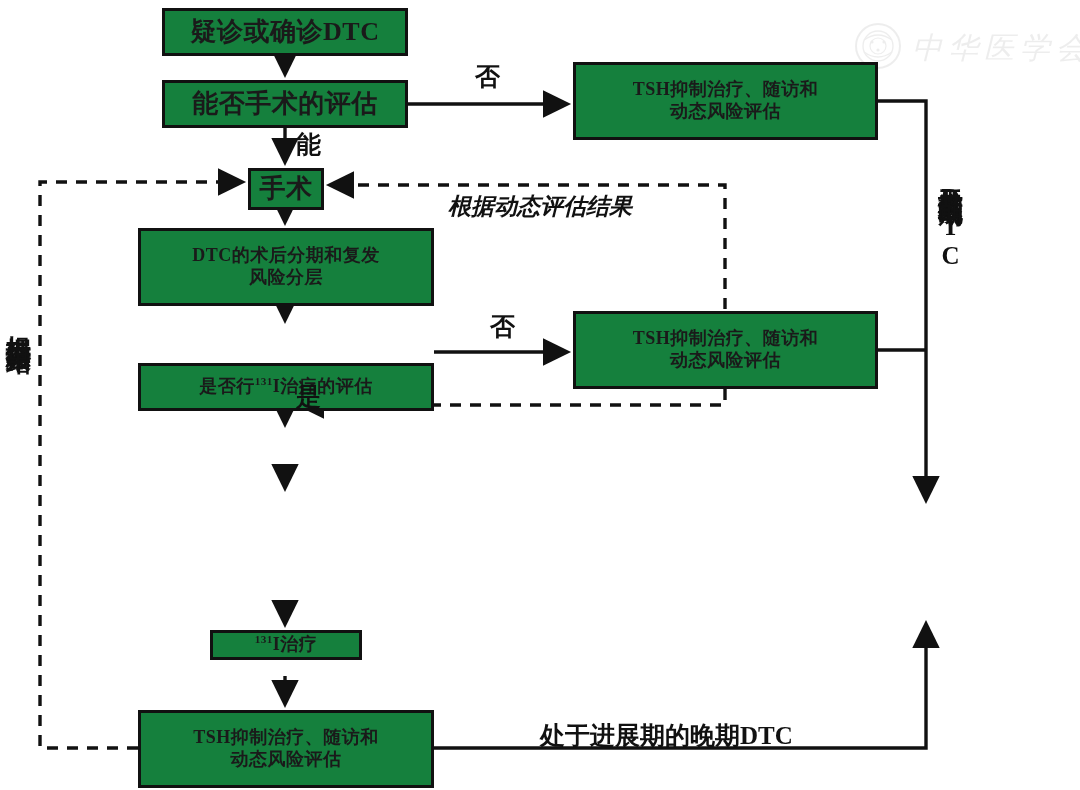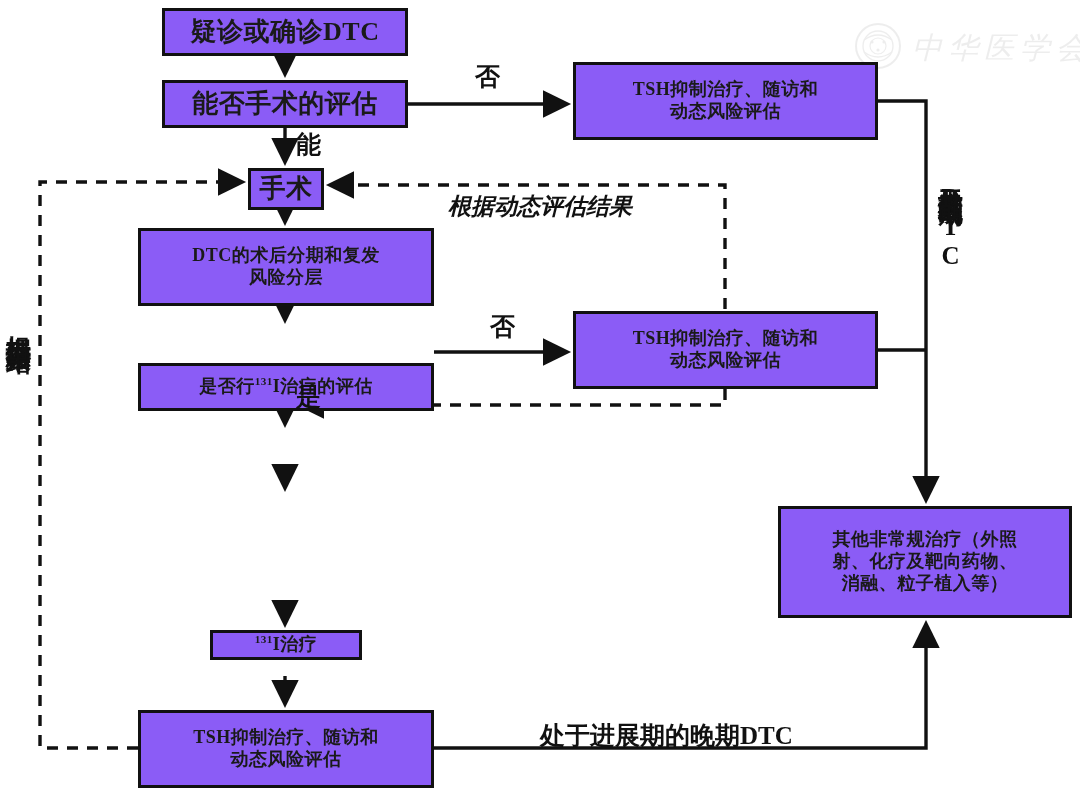--- a/index.html
+++ b/index.html
@@ -22,21 +22,21 @@
     position: absolute;
     left: 0; top: 0;
     width: 1080px;
     height: 790px;
     pointer-events: none;
   }
   .node {
     position: absolute;
     box-sizing: border-box;
     border: 3px solid #111111;
-    background: #8b5cf6;
+    background: #15803d;
     display: flex;
     align-items: center;
     justify-content: center;
     text-align: center;
     font-weight: 700;
     line-height: 1.22;
     letter-spacing: 0.5px;
     padding: 8px 6px;
     z-index: 3;
   }
@@ -185,23 +185,20 @@
 
 
   <div class="node f25" style="left:210px; top:630px; width:152px; height:30px;">
     <span class="txt"><sup>131</sup>I治疗</span>
   </div>
 
   <div class="node f25" style="left:138px; top:710px; width:296px; height:78px;">
     <span class="txt">TSH抑制治疗、随访和<br>动态风险评估</span>
   </div>
 
-  <div class="node f25" style="left:778px; top:506px; width:294px; height:112px;">
-    <span class="txt">其他非常规治疗（外照<br>射、化疗及靶向药物、<br>消融、粒子植入等）</span>
-  </div>
 
   <div class="edge-label" style="left:475px; top:60px;">否</div>
 
   <div class="edge-label" style="left:296px; top:128px;">能</div>
 
   <div class="edge-label" style="left:490px; top:310px;">否</div>
 
   <div class="edge-label" style="left:296px; top:380px;">是</div>
 
   <div class="edge-label italic" style="left:448px; top:191px;">根据动态评估结果</div>

